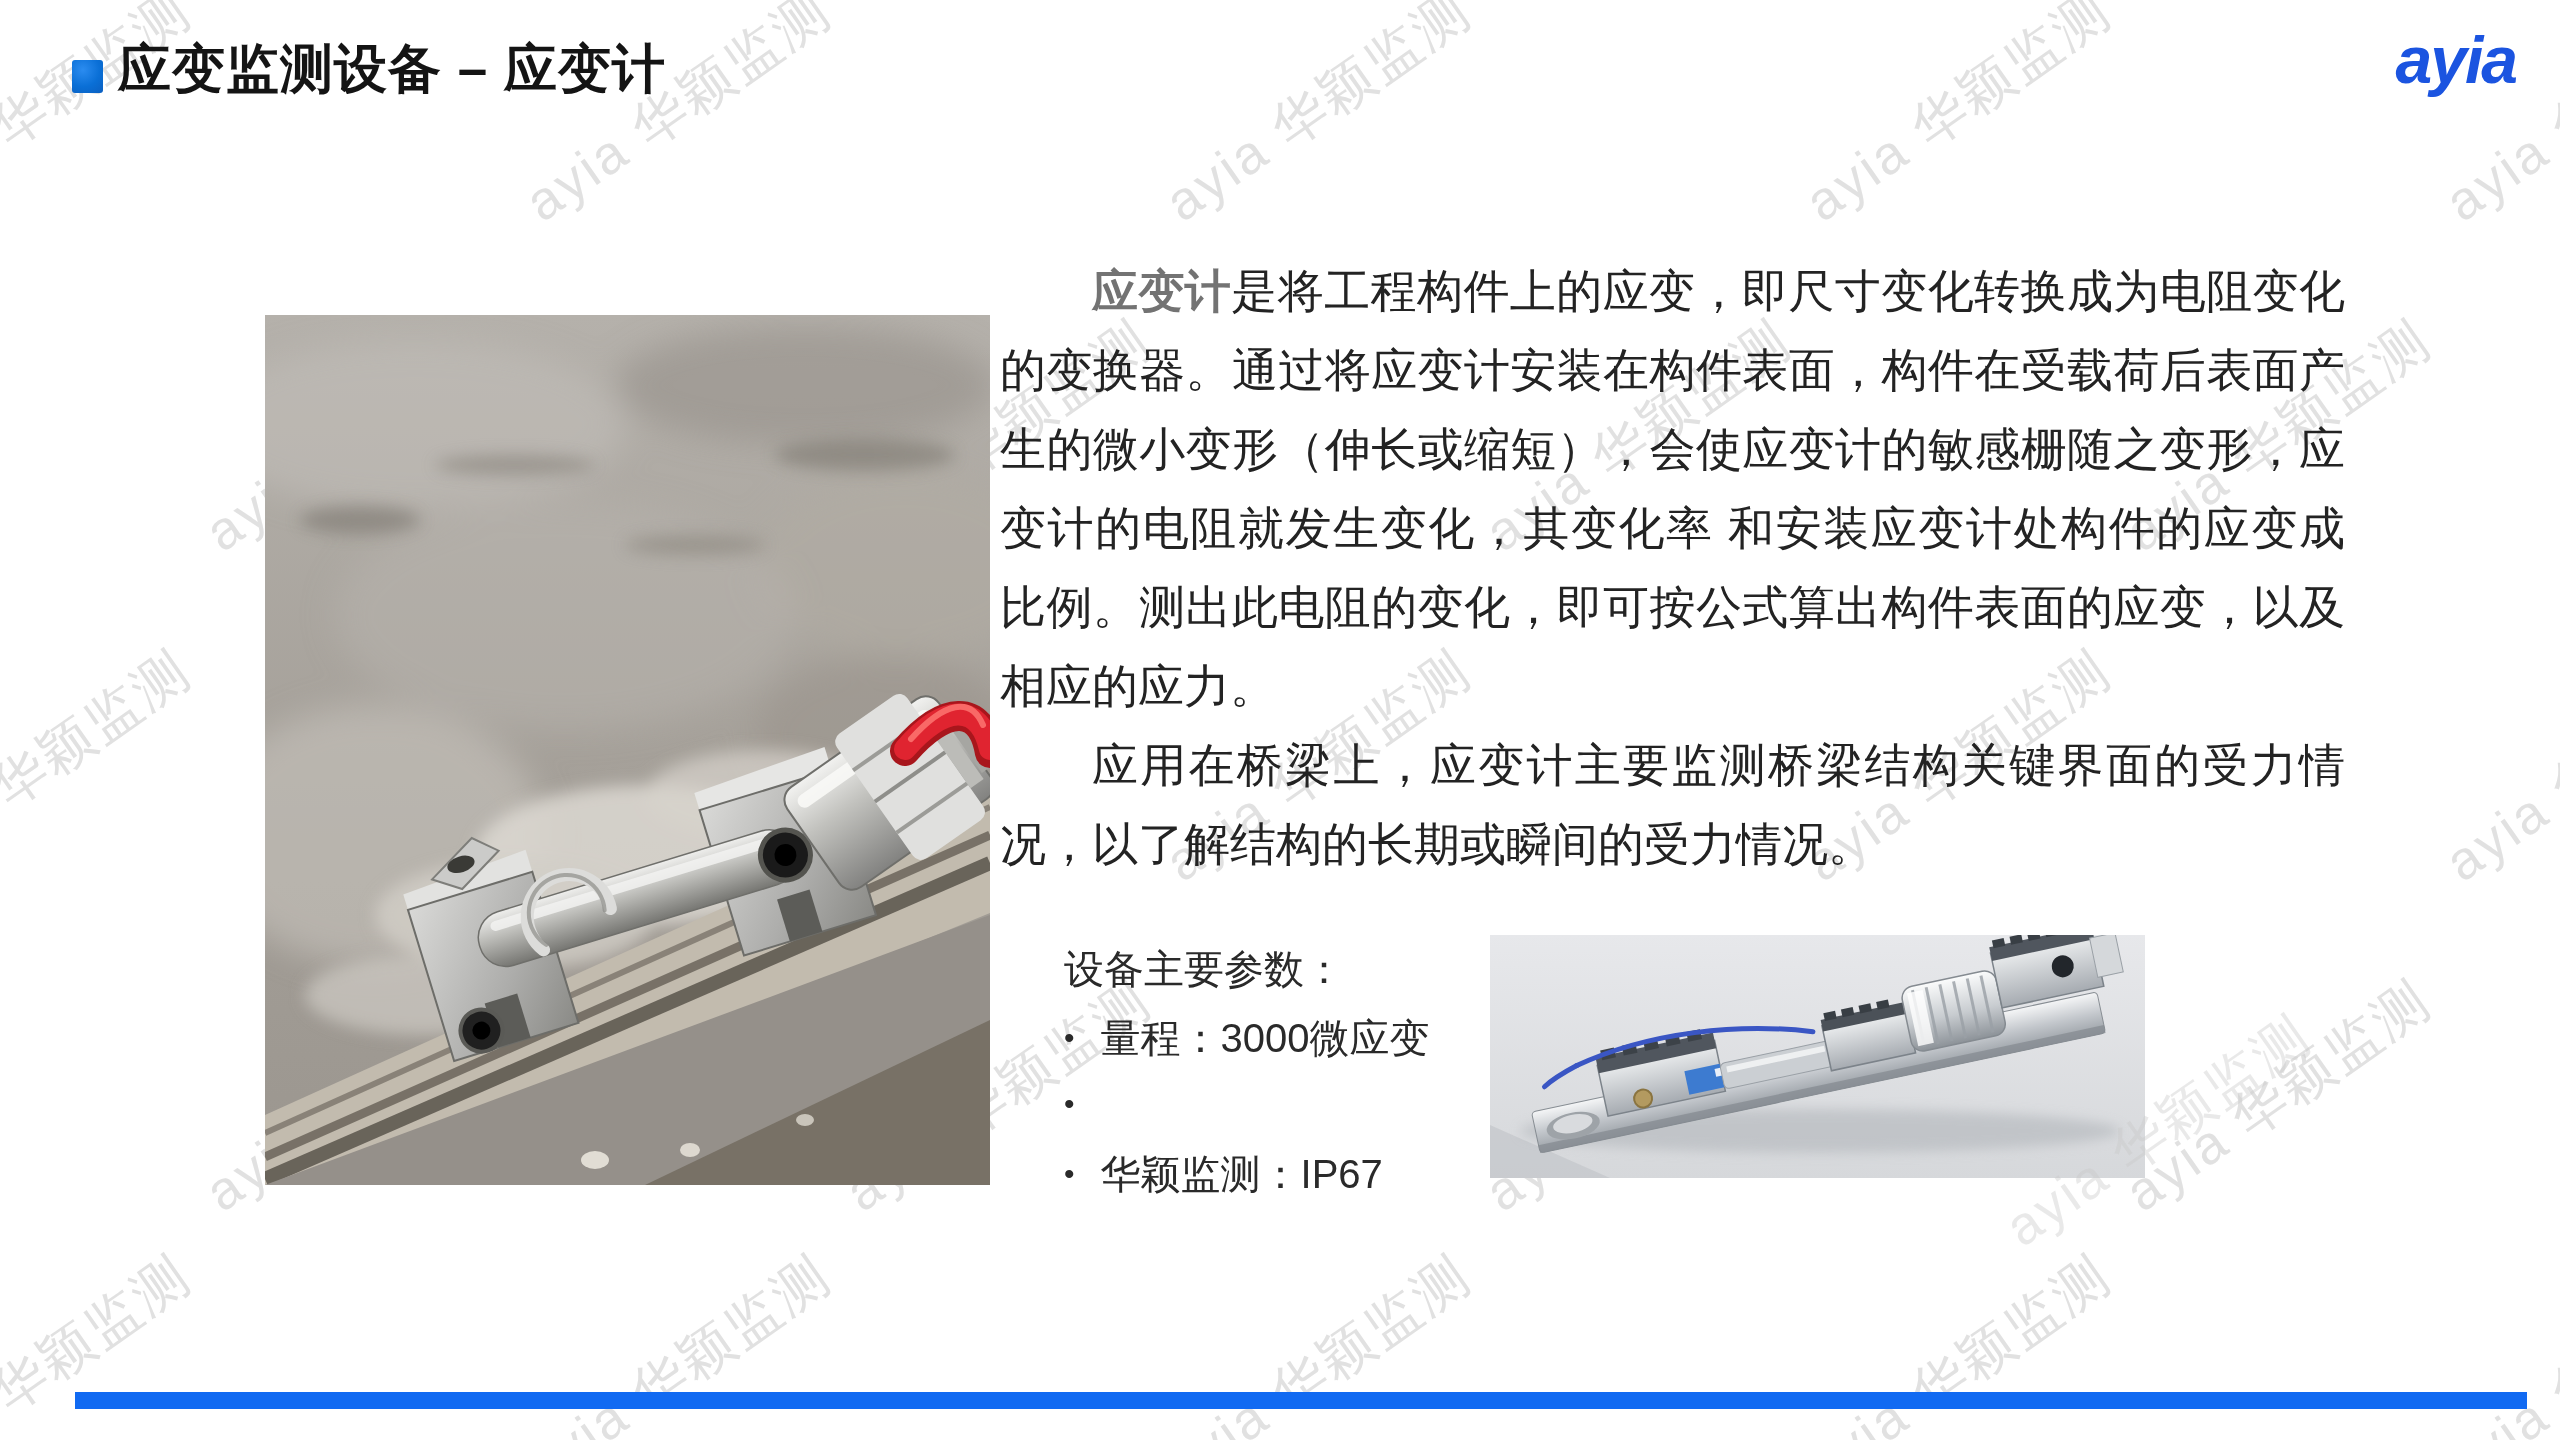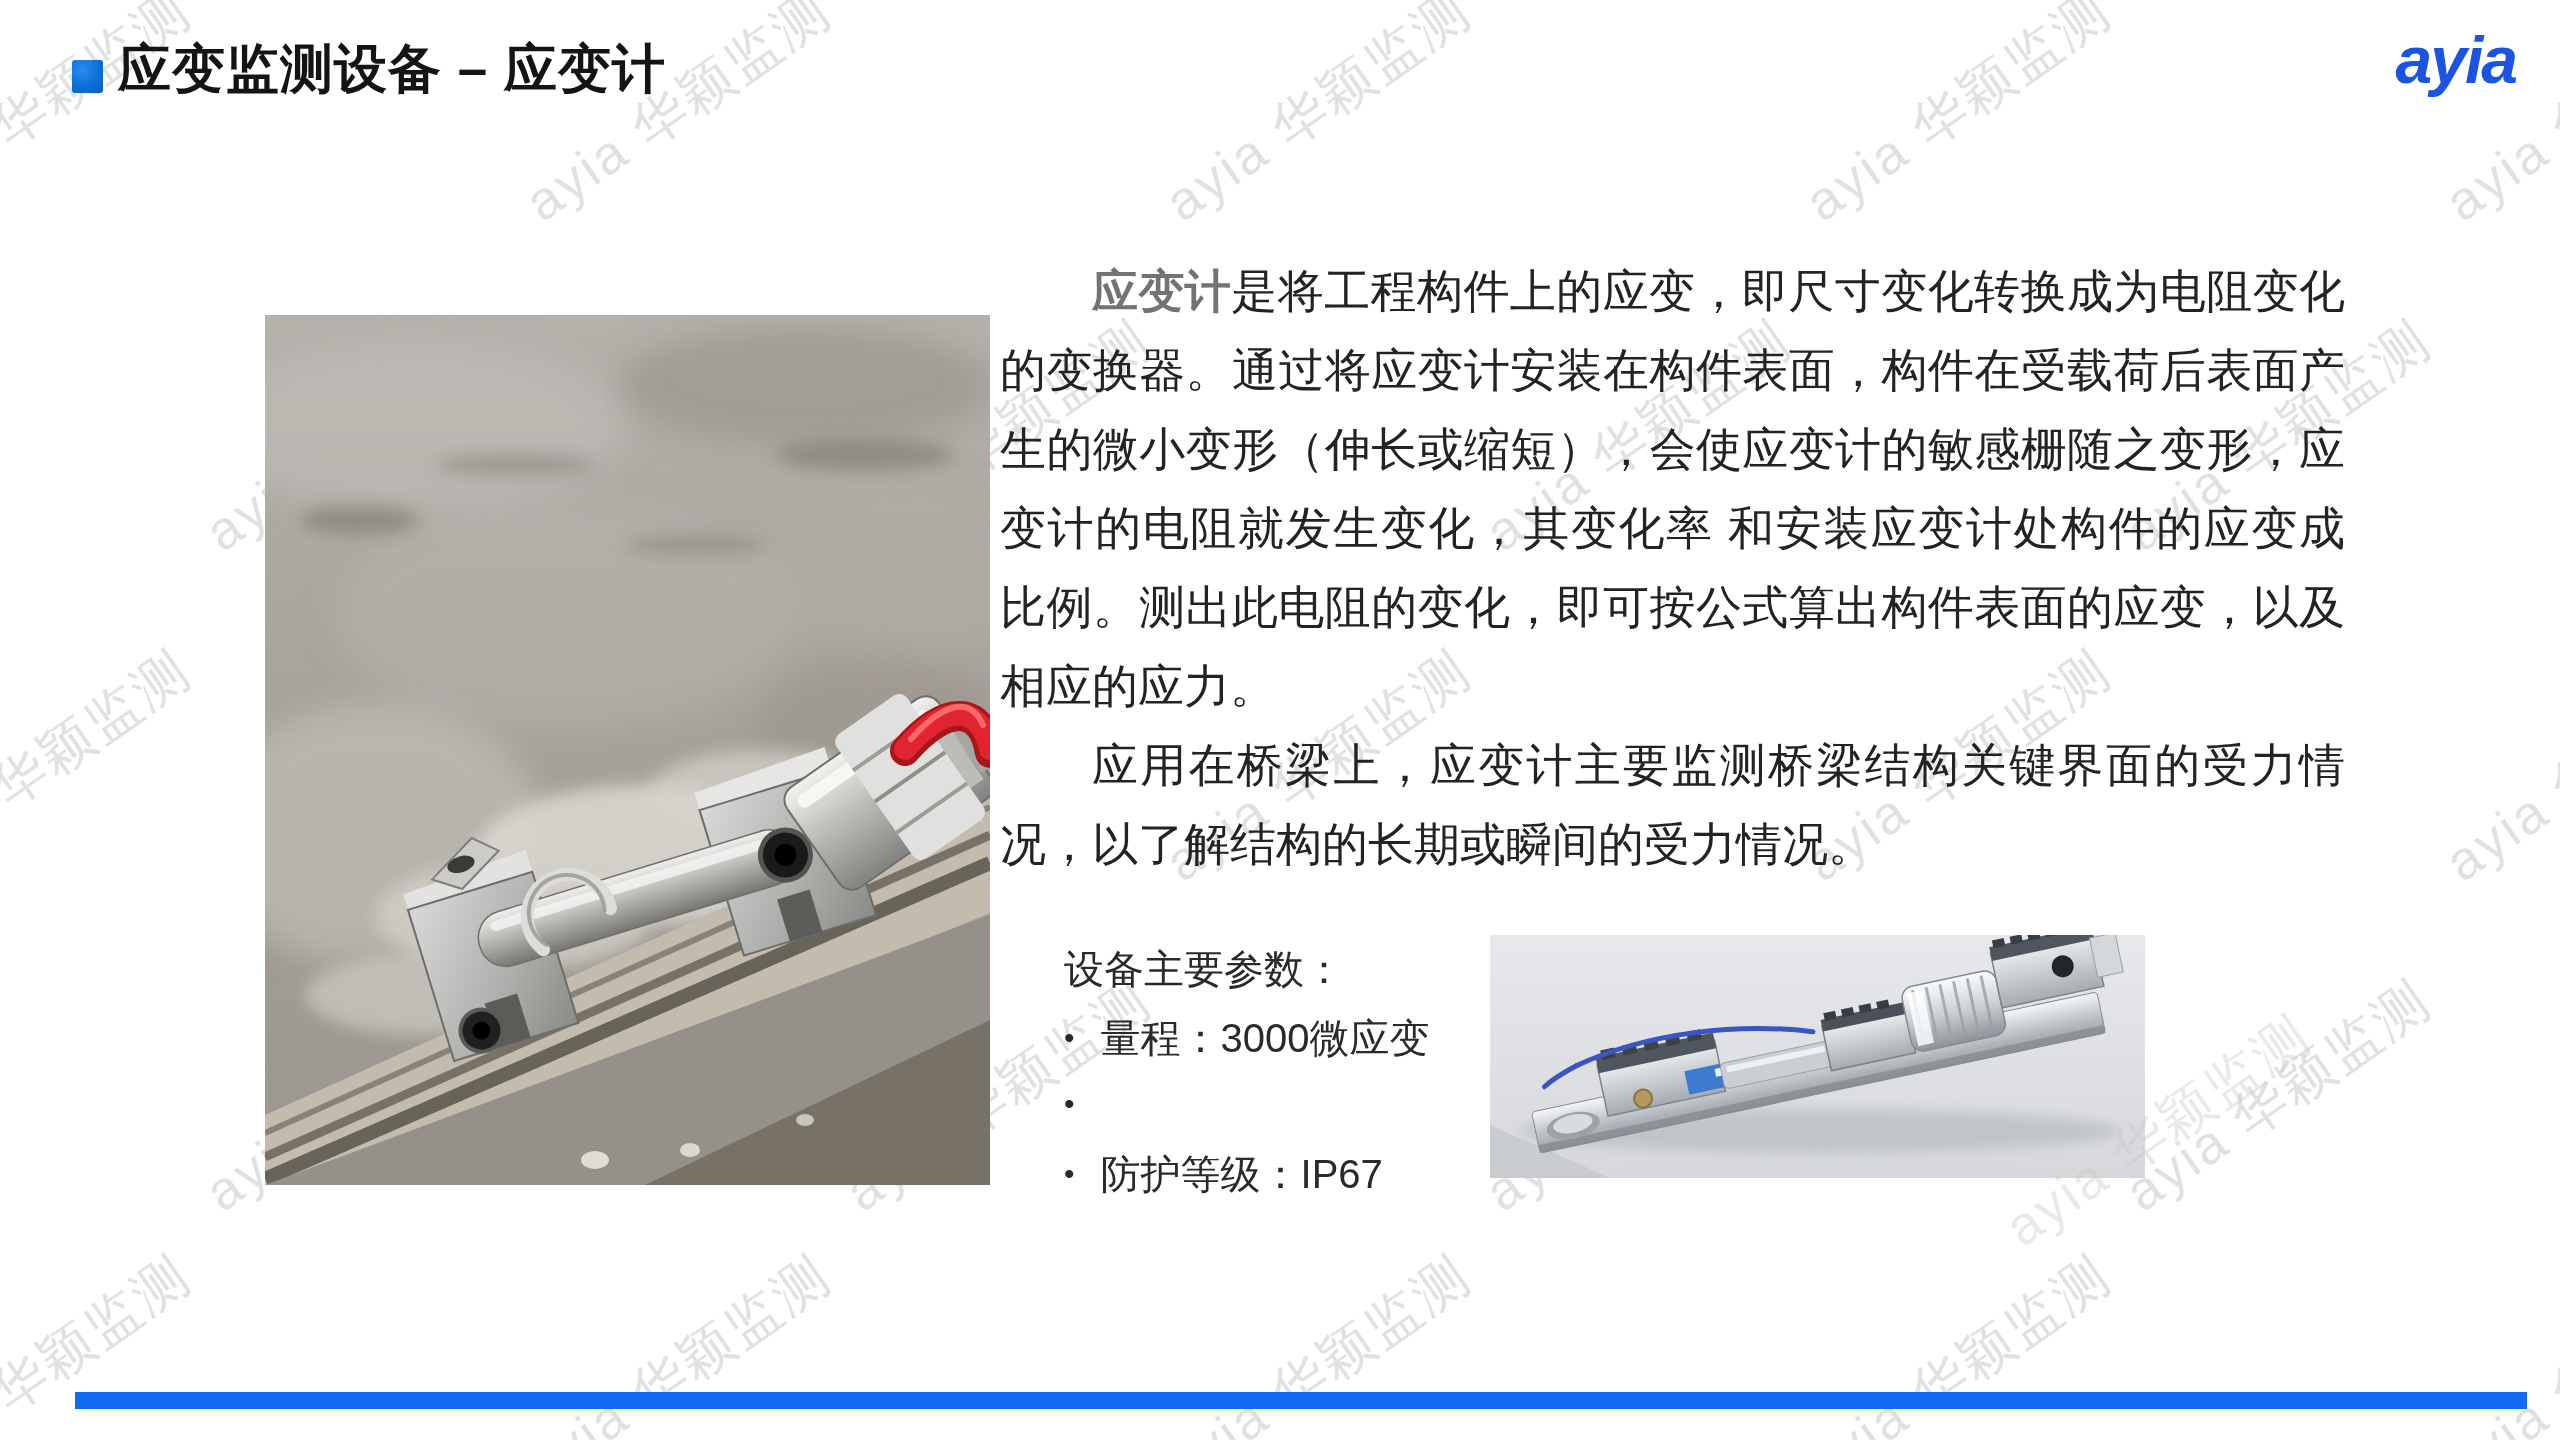--- a/index.html
+++ b/index.html
@@ -225,21 +225,21 @@
     <div class="params-heading">设备主要参数：</div>
     <div class="param-item">
       <span class="dot">•</span>
       <span>量程：3000微应变</span>
     </div>
     <div class="param-item">
       <span class="dot">•</span>
     </div>
     <div class="param-item">
       <span class="dot">•</span>
-      <span>防护等级：IP67</span>
+      <span>华颖监测：IP67</span>
     </div>
   </section>
 
   <figure class="product-photo">
     <svg viewBox="0 0 655 243">
       <defs>
         <linearGradient id="pbg" x1="0" y1="0" x2="0" y2="1">
           <stop offset="0" stop-color="#e7e8eb"></stop>
             <stop offset="1" stop-color="#d6d8db"></stop>
         </linearGradient>

